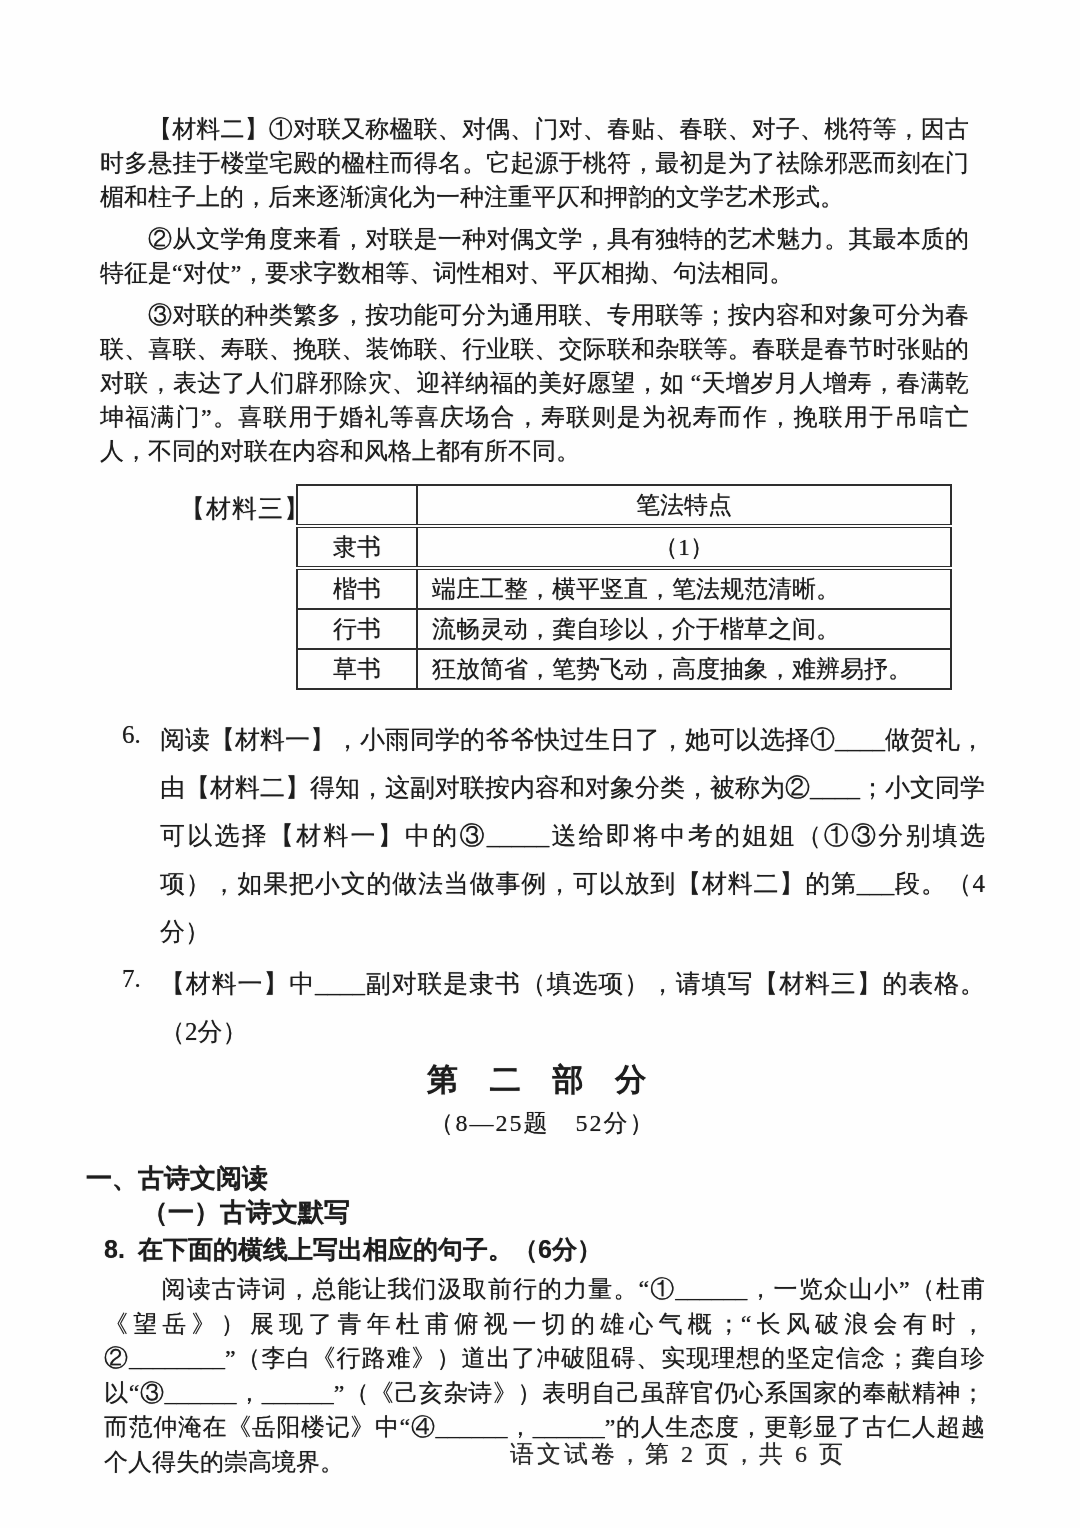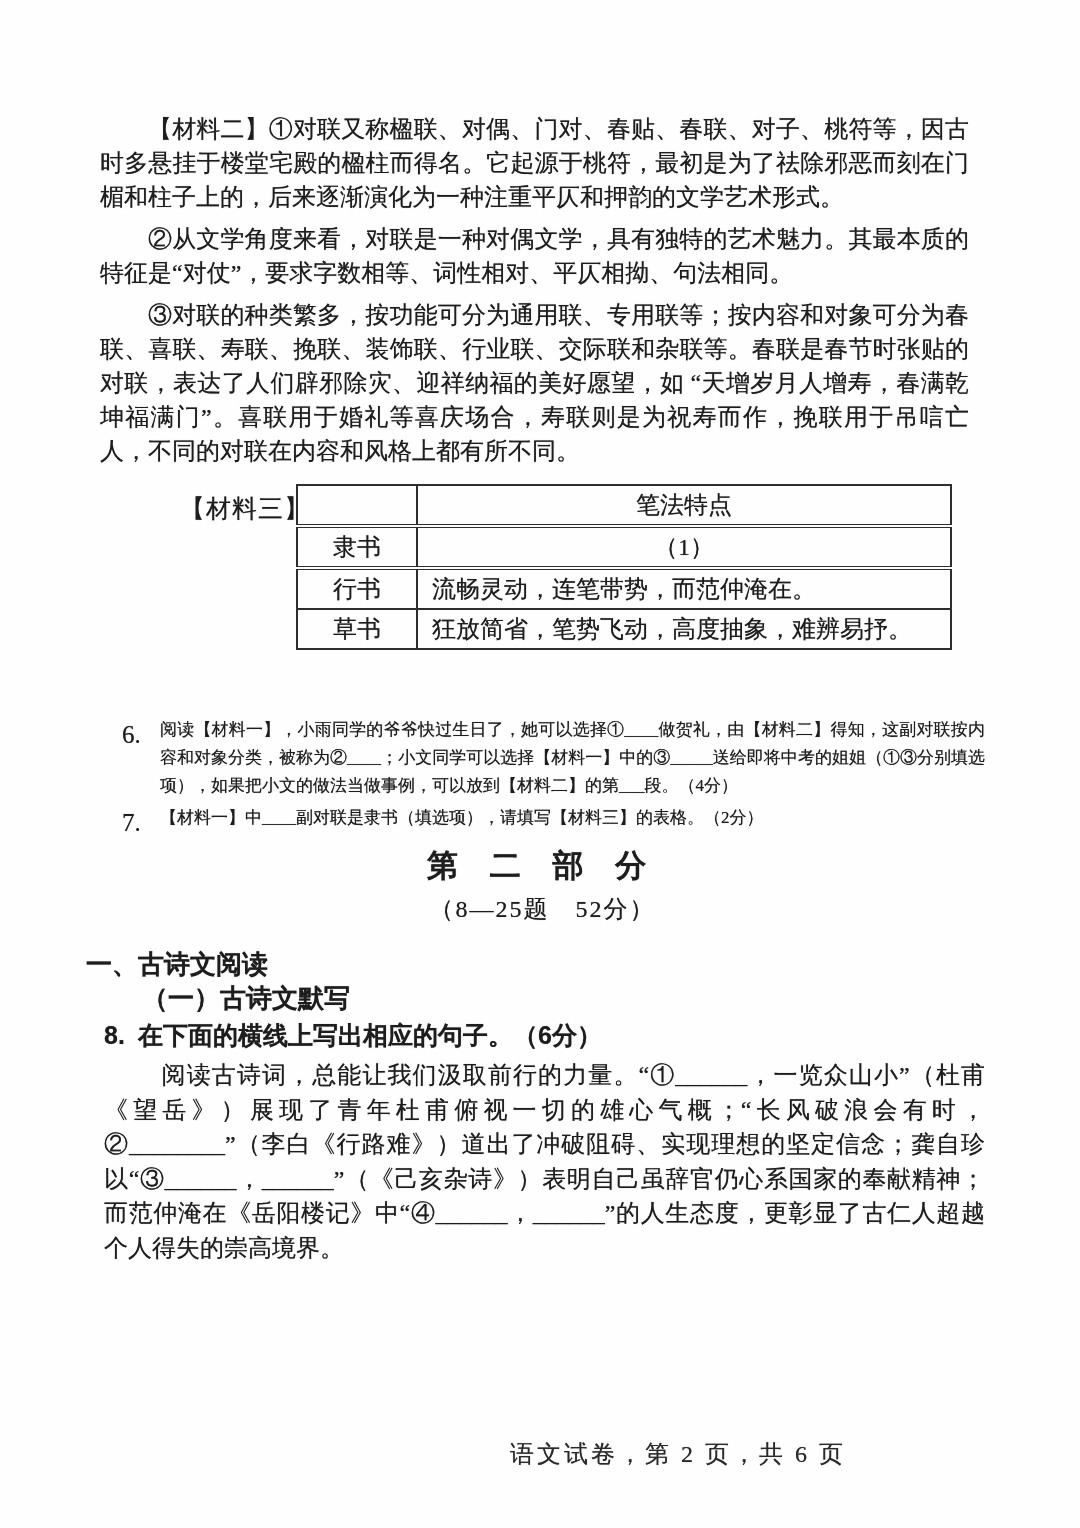--- a/index.html
+++ b/index.html
@@ -39,21 +39,21 @@
   }
   table.script-table tr.dbl td { border-bottom:4px double #2e2e2e; }
   td.c1 { width:90px; text-align:center; padding:0 6px; }
   td.center { text-align:center; }
 
   
   .q { display:flex; margin-top:0; padding-left:22px; }
   .q6 { margin-top:20px; }
   .q7 { margin-top:4px; }
   .qnum { flex:none; width:38px; font-size:25px; line-height:38px; }
-  .qtext { flex:1; font-size:17px; line-height:28px; text-align:justify; }
+  .qtext { flex:1; font-size:25px; line-height:48px; text-align:justify; }
 
   
   .part-title {
     margin:4px 0 0 0;
     font-size:31px; font-weight:700;
     letter-spacing:12px;
     text-align:center; line-height:40px;
   }
   .part-sub { margin-top:8px; font-size:24px; text-align:center; letter-spacing:2px; line-height:30px; }
   .sec, .subsec, .q8head .qtext, .q8head .qnum {
@@ -99,22 +99,26 @@
         <tbody>
           <tr class="dbl">
             <td class="c1"></td>
             <td class="center">笔法特点</td>
           </tr>
           <tr class="dbl">
             <td class="c1">隶书</td>
             <td class="center">（1）</td>
           </tr>
           <tr>
+            <td class="c1">楷书</td>
+            <td>端庄工整，横平竖直，笔法规范清晰。</td>
+          </tr>
+          <tr>
             <td class="c1">行书</td>
-            <td>流畅灵动，连笔带势，而范仲淹在。</td>
+            <td>流畅灵动，龚自珍以，介于楷草之间。</td>
           </tr>
           <tr>
             <td class="c1">草书</td>
             <td>狂放简省，笔势飞动，高度抽象，难辨易抒。</td>
           </tr>
         </tbody>
       </table>
     </section>
 
     <div class="q q6">

